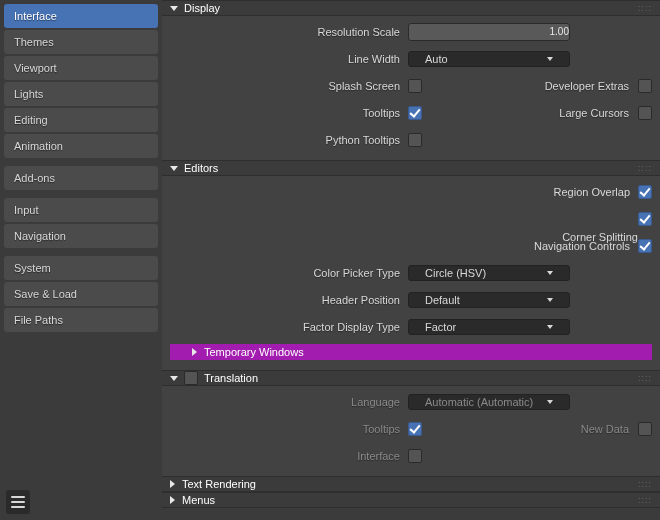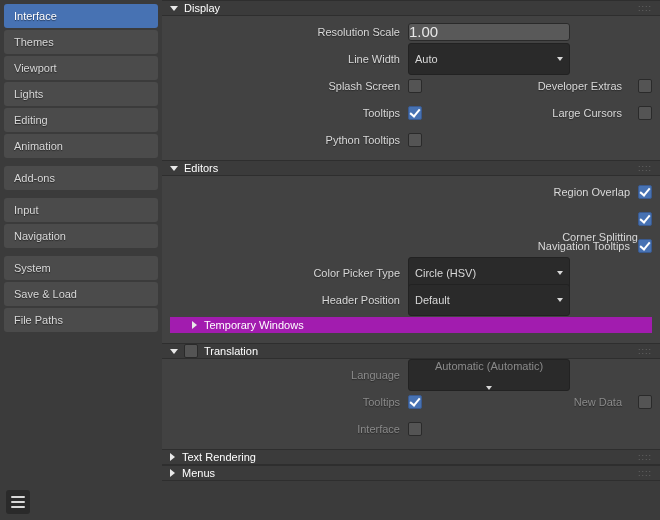--- a/index.html
+++ b/index.html
@@ -129,53 +129,53 @@
   .row .label {
     width: 238px;
     text-align: right;
     padding-right: 8px;
     color: #d8d8d8;
     text-shadow: 0 1px 1px rgba(0,0,0,0.4);
   }
   .row.two-col .second-label {
     flex: 1;
     text-align: right;
-    padding-right: 16px;
+    padding-right: 9px;
     color: #d8d8d8;
     text-shadow: 0 1px 1px rgba(0,0,0,0.4);
   }
   .row.two-col.dim .second-label { color: #8a8a8a; margin-left: 40px; }
   .number-field {
     flex: 1;
     max-width: 162px;
     height: 18px;
     background: #595959;
     border: 1px solid #2a2a2a;
     border-radius: 3px;
     color: #e8e8e8;
-    text-align: left;
+    text-align: right;
     line-height: 16px;
-    font-size: 15px;
+    font-size: 10px;
     cursor: ew-resize;
   }
   .select {
     flex: 1;
     max-width: 162px;
-    height: 32px;
+    height: 16px;
     background: #2a2a2a;
     border: 1px solid #222;
     border-radius: 3px;
     color: #d8d8d8;
-    padding: 0 6px;
+    padding: 0 16px;
     display: flex;
     align-items: center;
     justify-content: space-between;
     cursor: pointer;
   }
-  .select.dim { color: #8a8a8a; flex-direction: column; }
+  .select.dim { color: #8a8a8a; }
   .select .chev {
     width: 0; height: 0;
     border-left: 3px solid transparent;
     border-right: 3px solid transparent;
     border-top: 4px solid #d8d8d8;
   }
   .chk {
     appearance: none;
     width: 14px; height: 14px;
     background: #545454;
@@ -282,37 +282,44 @@
       <span class="second-label" style="flex:1;text-align:right;padding-right:8px;">Region Overlap</span>
       <input type="checkbox" class="chk" checked="" style="">
     </div>
     <div class="row">
       <span class="label"></span>
       <span class="second-label" style="flex:1;text-align:right;padding-right:0;margin-top:36px;">Corner Splitting</span>
       <input type="checkbox" class="chk" checked="" style="">
     </div>
     <div class="row">
       <span class="label"></span>
-      <span class="second-label" style="flex:1;text-align:right;padding-right:8px;">Navigation Tooltips</span>
+      <span class="second-label" style="flex:1;text-align:right;padding-right:8px;">Navigation Controls</span>
       <input type="checkbox" class="chk" checked="" style="">
     </div>
     <div class="row">
       <span class="label">Color Picker Type</span>
       <div class="select">
         <span>Circle (HSV)</span>
         <span class="chev"></span>
       </div>
     </div>
     <div class="row">
       <span class="label">Header Position</span>
       <div class="select">
         <span>Default</span>
         <span class="chev"></span>
       </div>
     </div>
+    <div class="row">
+      <span class="label">Factor Display Type</span>
+      <div class="select">
+        <span>Factor</span>
+        <span class="chev"></span>
+      </div>
+    </div>
     <div class="section-header nested" style="background:#a21caf;border:none;">
       <span class="disclose closed"></span>
       <span>Temporary Windows</span>
     </div>
   </div>
 
   <div class="section-header">
     <span class="disclose"></span>
     <input type="checkbox" class="header-check" style="">
     <span>Translation</span>

